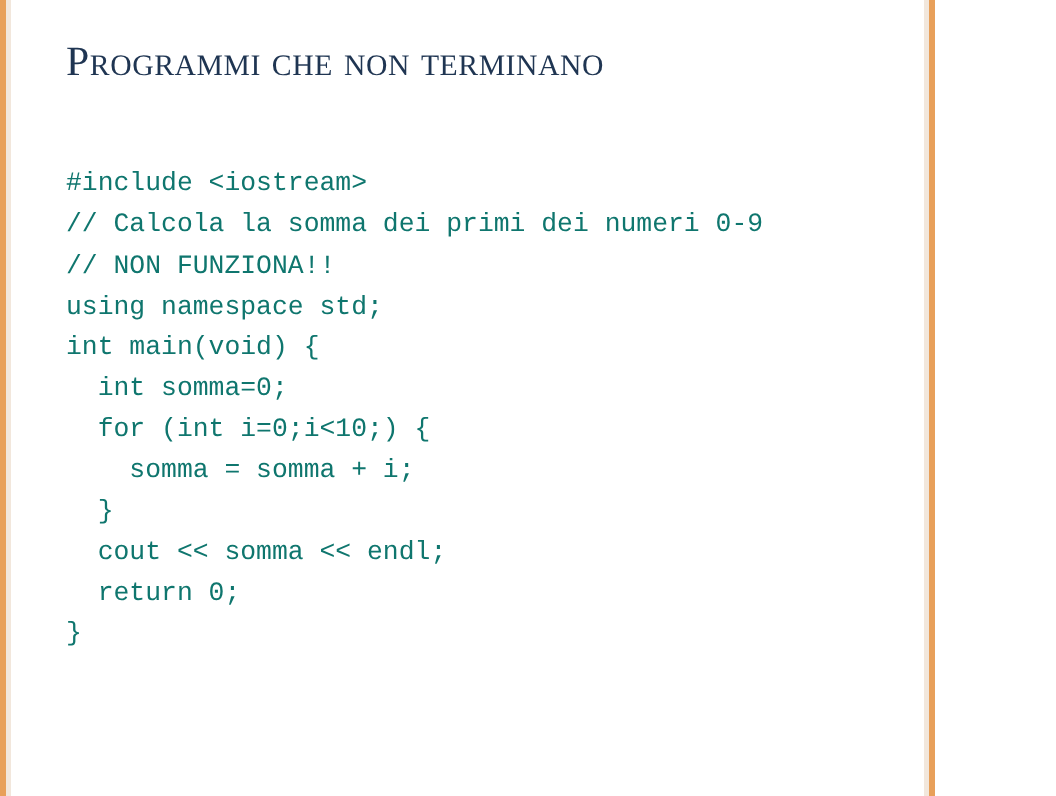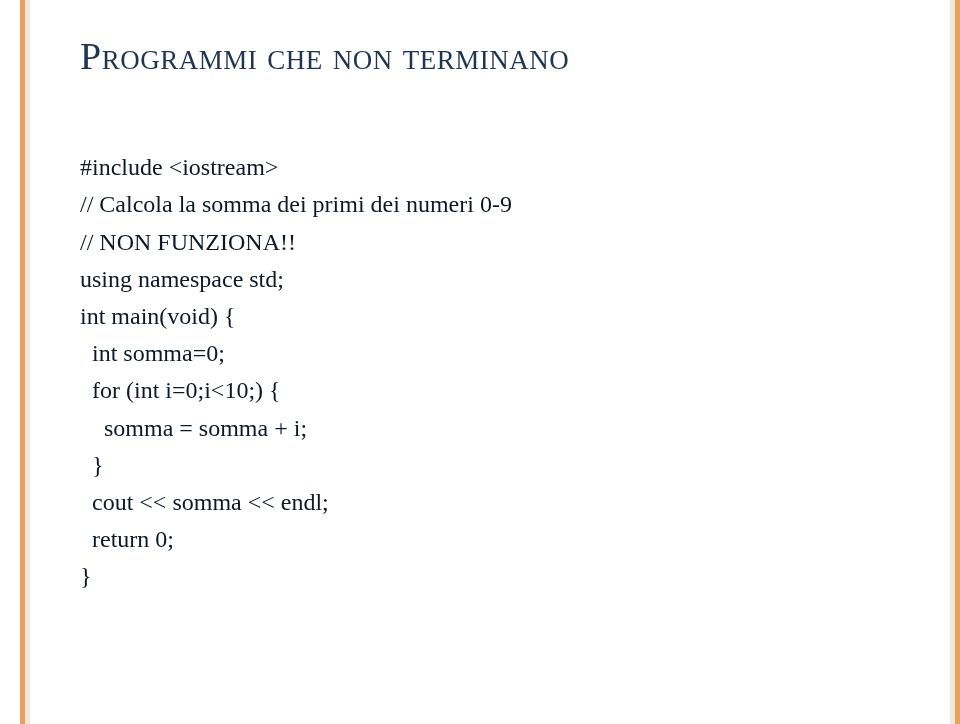--- a/index.html
+++ b/index.html
@@ -6,24 +6,23 @@
     margin: 0;
     padding: 0;
     width: 960px;
     height: 724px;
     background: #ffffff;
     font-family: "Times New Roman", Times, serif;
     overflow: hidden;
   }
   .page {
     position: relative;
-    width: 940px;
+    width: 850px;
     height: 724px;
     box-sizing: border-box;
-    margin-left: 20px;
   }
   .side-stripe {
     position: absolute;
     top: 0;
     bottom: 0;
     width: 10px;
   }
   .stripe-left {
     left: 0;
     background: linear-gradient(to right, #E8A05A 0%, #E8A05A 55%, #F2E7DC 55%, #F2E7DC 100%);
@@ -40,24 +39,24 @@
   }
   h1.title {
     margin: 0 0 34px 0;
     font-weight: normal;
     color: #1F3552;
     font-size: 38px;
     letter-spacing: 0.5px;
     font-variant: small-caps;
   }
   .code-block {
-    font-family: Liberation Serif, serif;
+    font-family: Liberation Mono, monospace;
     font-size: 24px;
     line-height: 1.55;
-    color: #0f172a;
+    color: #0f766e;
     white-space: pre;
   }
 </style>
 </head>
 <body>
 
 <div class="page">
   <div class="side-stripe stripe-left"></div>
   <div class="side-stripe stripe-right"></div>
 

